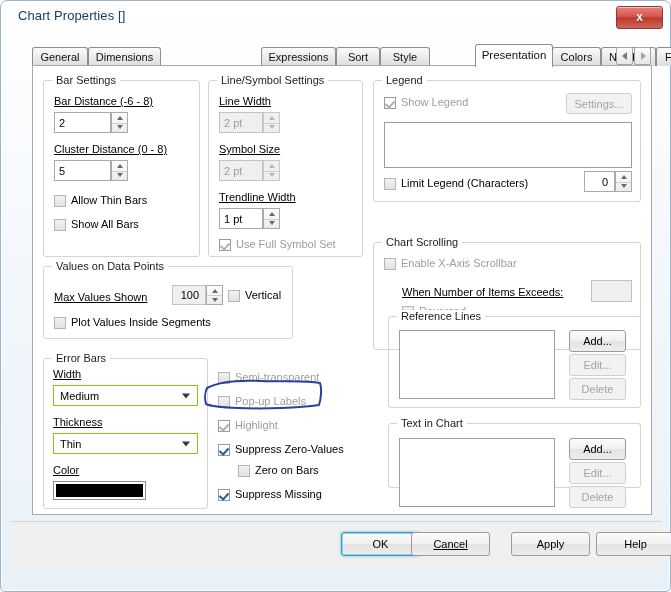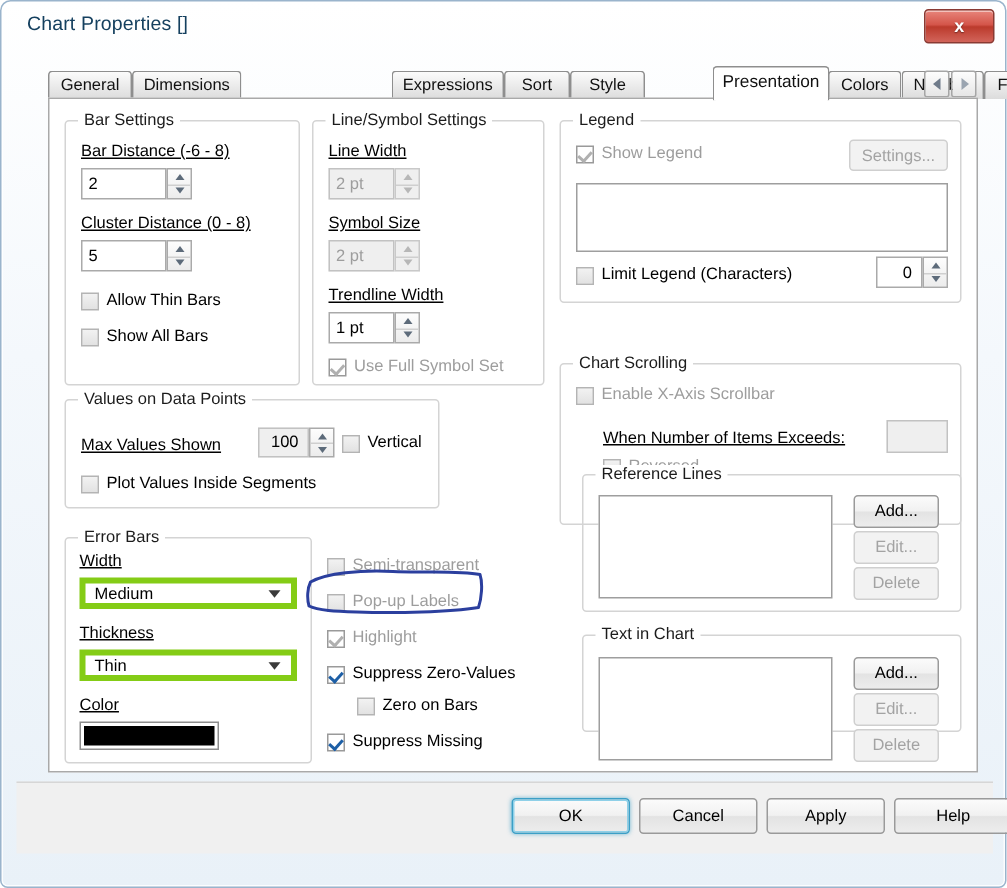--- a/index.html
+++ b/index.html
@@ -271,21 +271,21 @@
     font-size: 11px;
     white-space: nowrap;
     color: #000;
   }
   .cb.dis .cblabel { color: #9d9d9d; }
 
   
   .combo {
     position: absolute;
     box-sizing: border-box;
-    border: 4px solid #84cc16;
+    border: 1px solid #84cc16;
     background: #ffffff;
     font-size: 11px;
     cursor: pointer;
   }
   .combo .val {
     position: absolute;
     left: 6px; top: 50%;
     transform: translateY(-50%);
     white-space: nowrap;
   }
@@ -607,21 +607,21 @@
         <div class="listbox" style="left:10px; top:14px; width:156px; height:69px;"></div>
         <div class="smallbtn" style="left:180px; top:14px;">Add...</div>
         <div class="smallbtn dis" style="left:180px; top:38px;">Edit...</div>
         <div class="smallbtn dis" style="left:180px; top:62px;">Delete</div>
       </div>
 
     </div>
 
     <div id="buttonbar">
       <div class="dlgbutton default" style="left:330px;">OK</div>
-      <div class="dlgbutton" style="left:415px;">Cancel</div>
+      <div class="dlgbutton" style="left:400px;text-decoration:underline;">Cancel</div>
       <div class="dlgbutton" style="left:500px;">Apply</div>
       <div class="dlgbutton" style="left:585px;">Help</div>
     </div>
 
   </div>
 
   <svg id="annotation-popup-labels" viewBox="0 0 120 32">
     <path d="M3 9 C 14 3, 36 1, 58 2 C 78 3, 101 1, 116 4 C 118 10, 117 20, 115 26 C 96 29, 60 30, 34 29 C 20 28.5, 8 28, 2 25 C 0.5 20, 1 13, 3 9 Z" fill="none" stroke="#2b3f9e" stroke-width="2" stroke-linecap="round" stroke-linejoin="round"></path>
   </svg>
 

